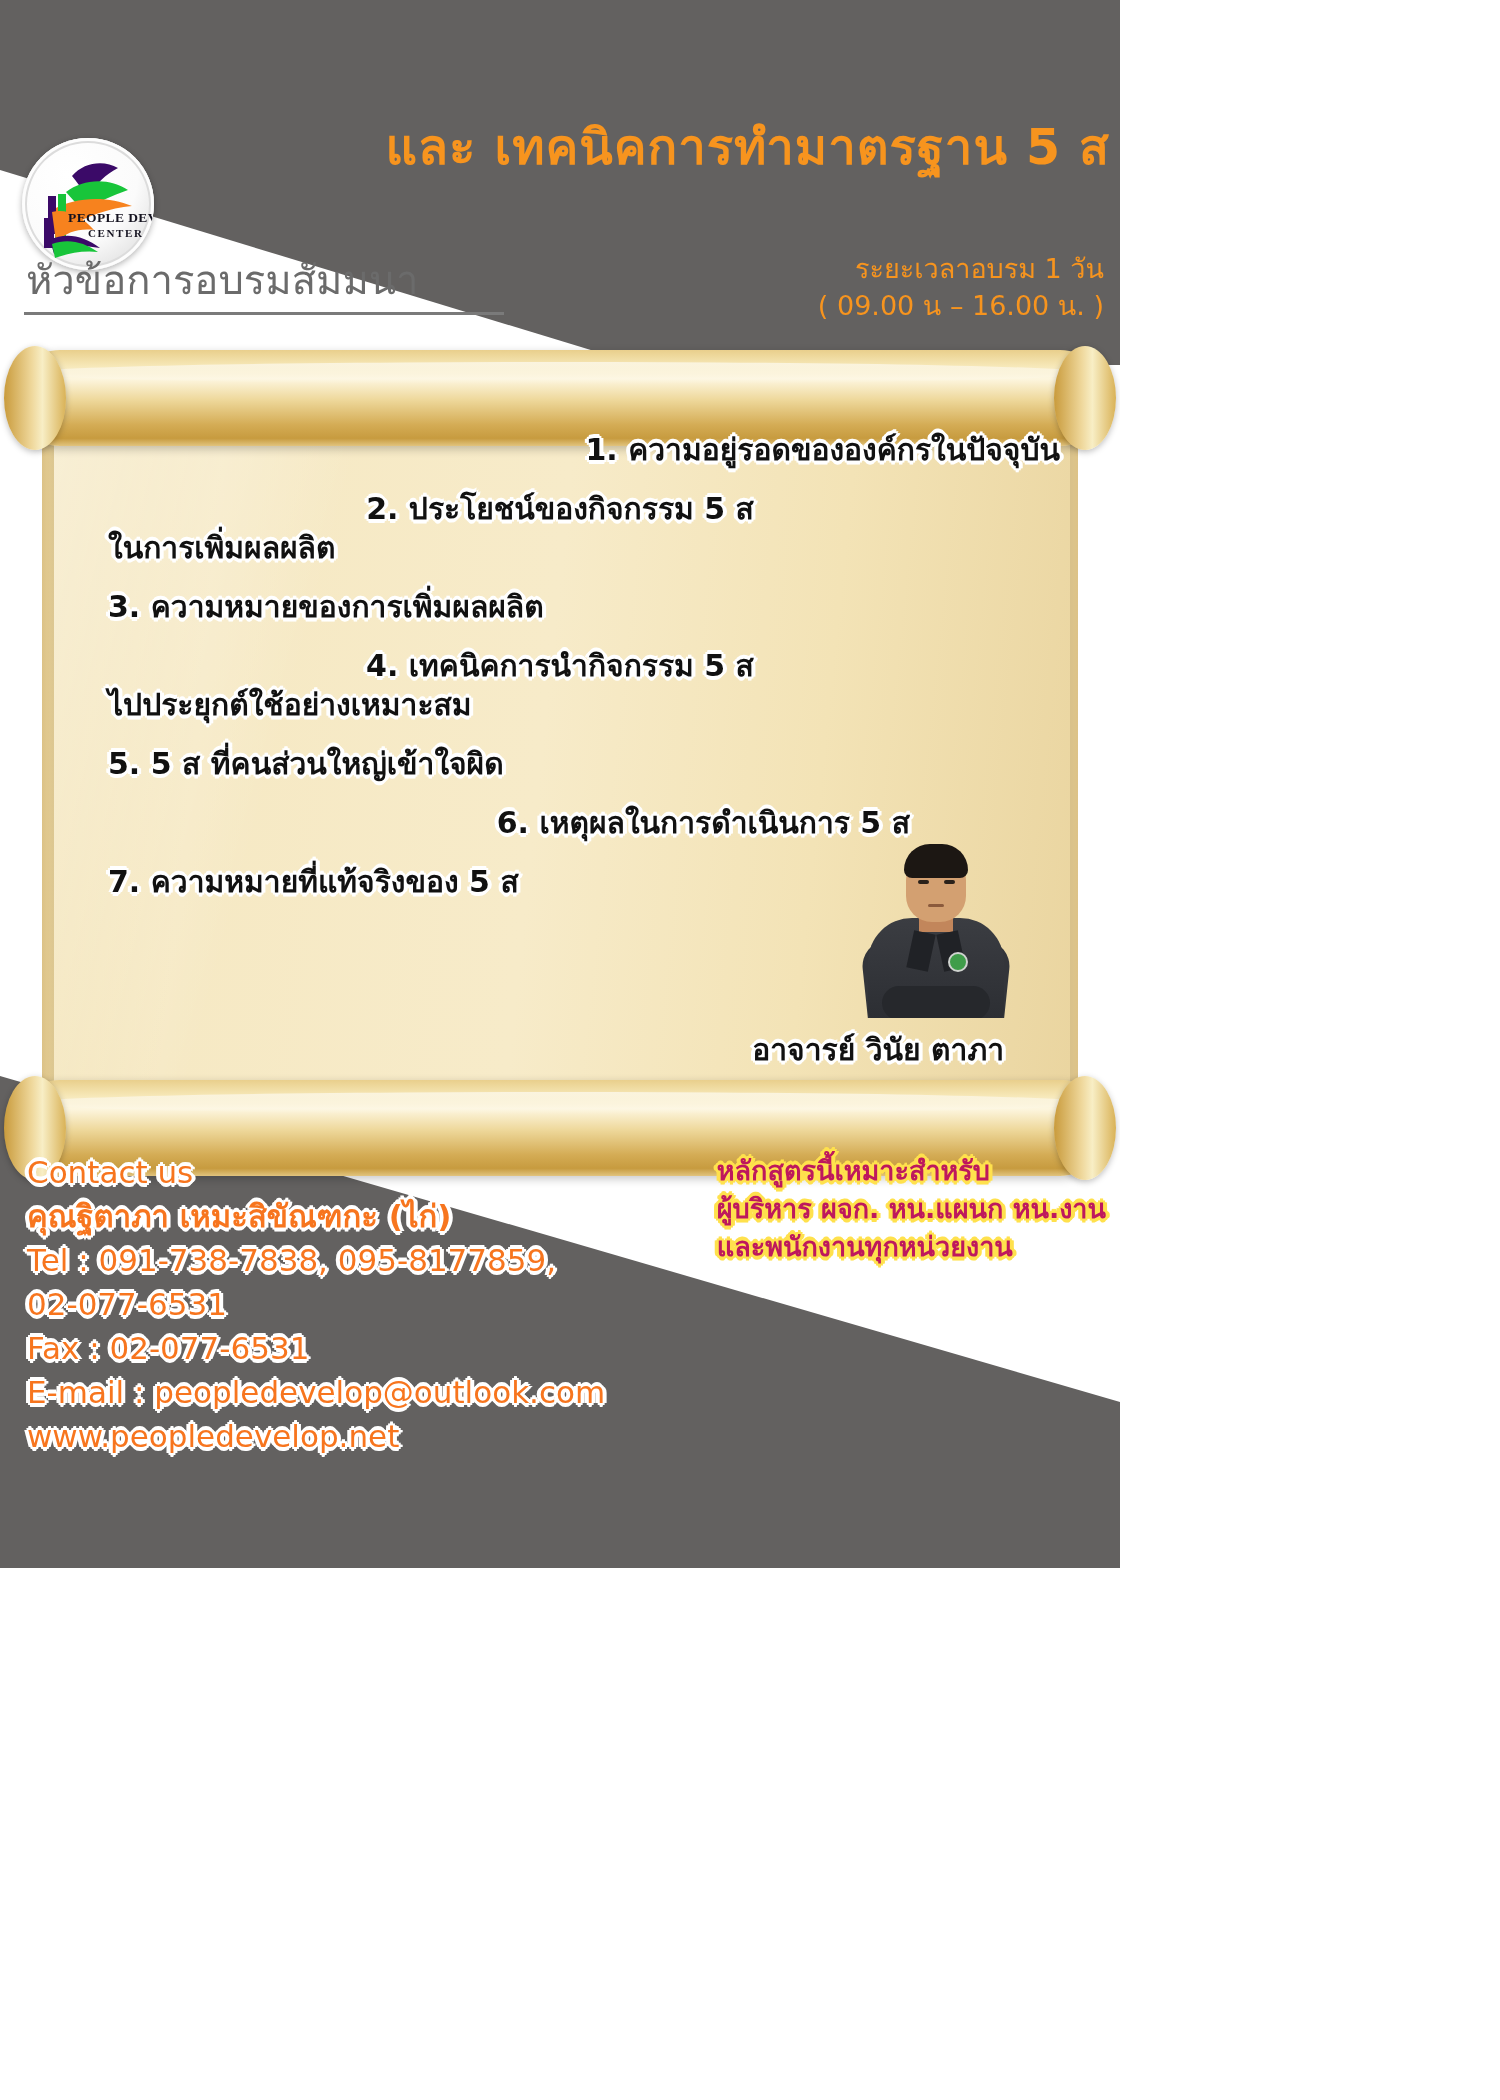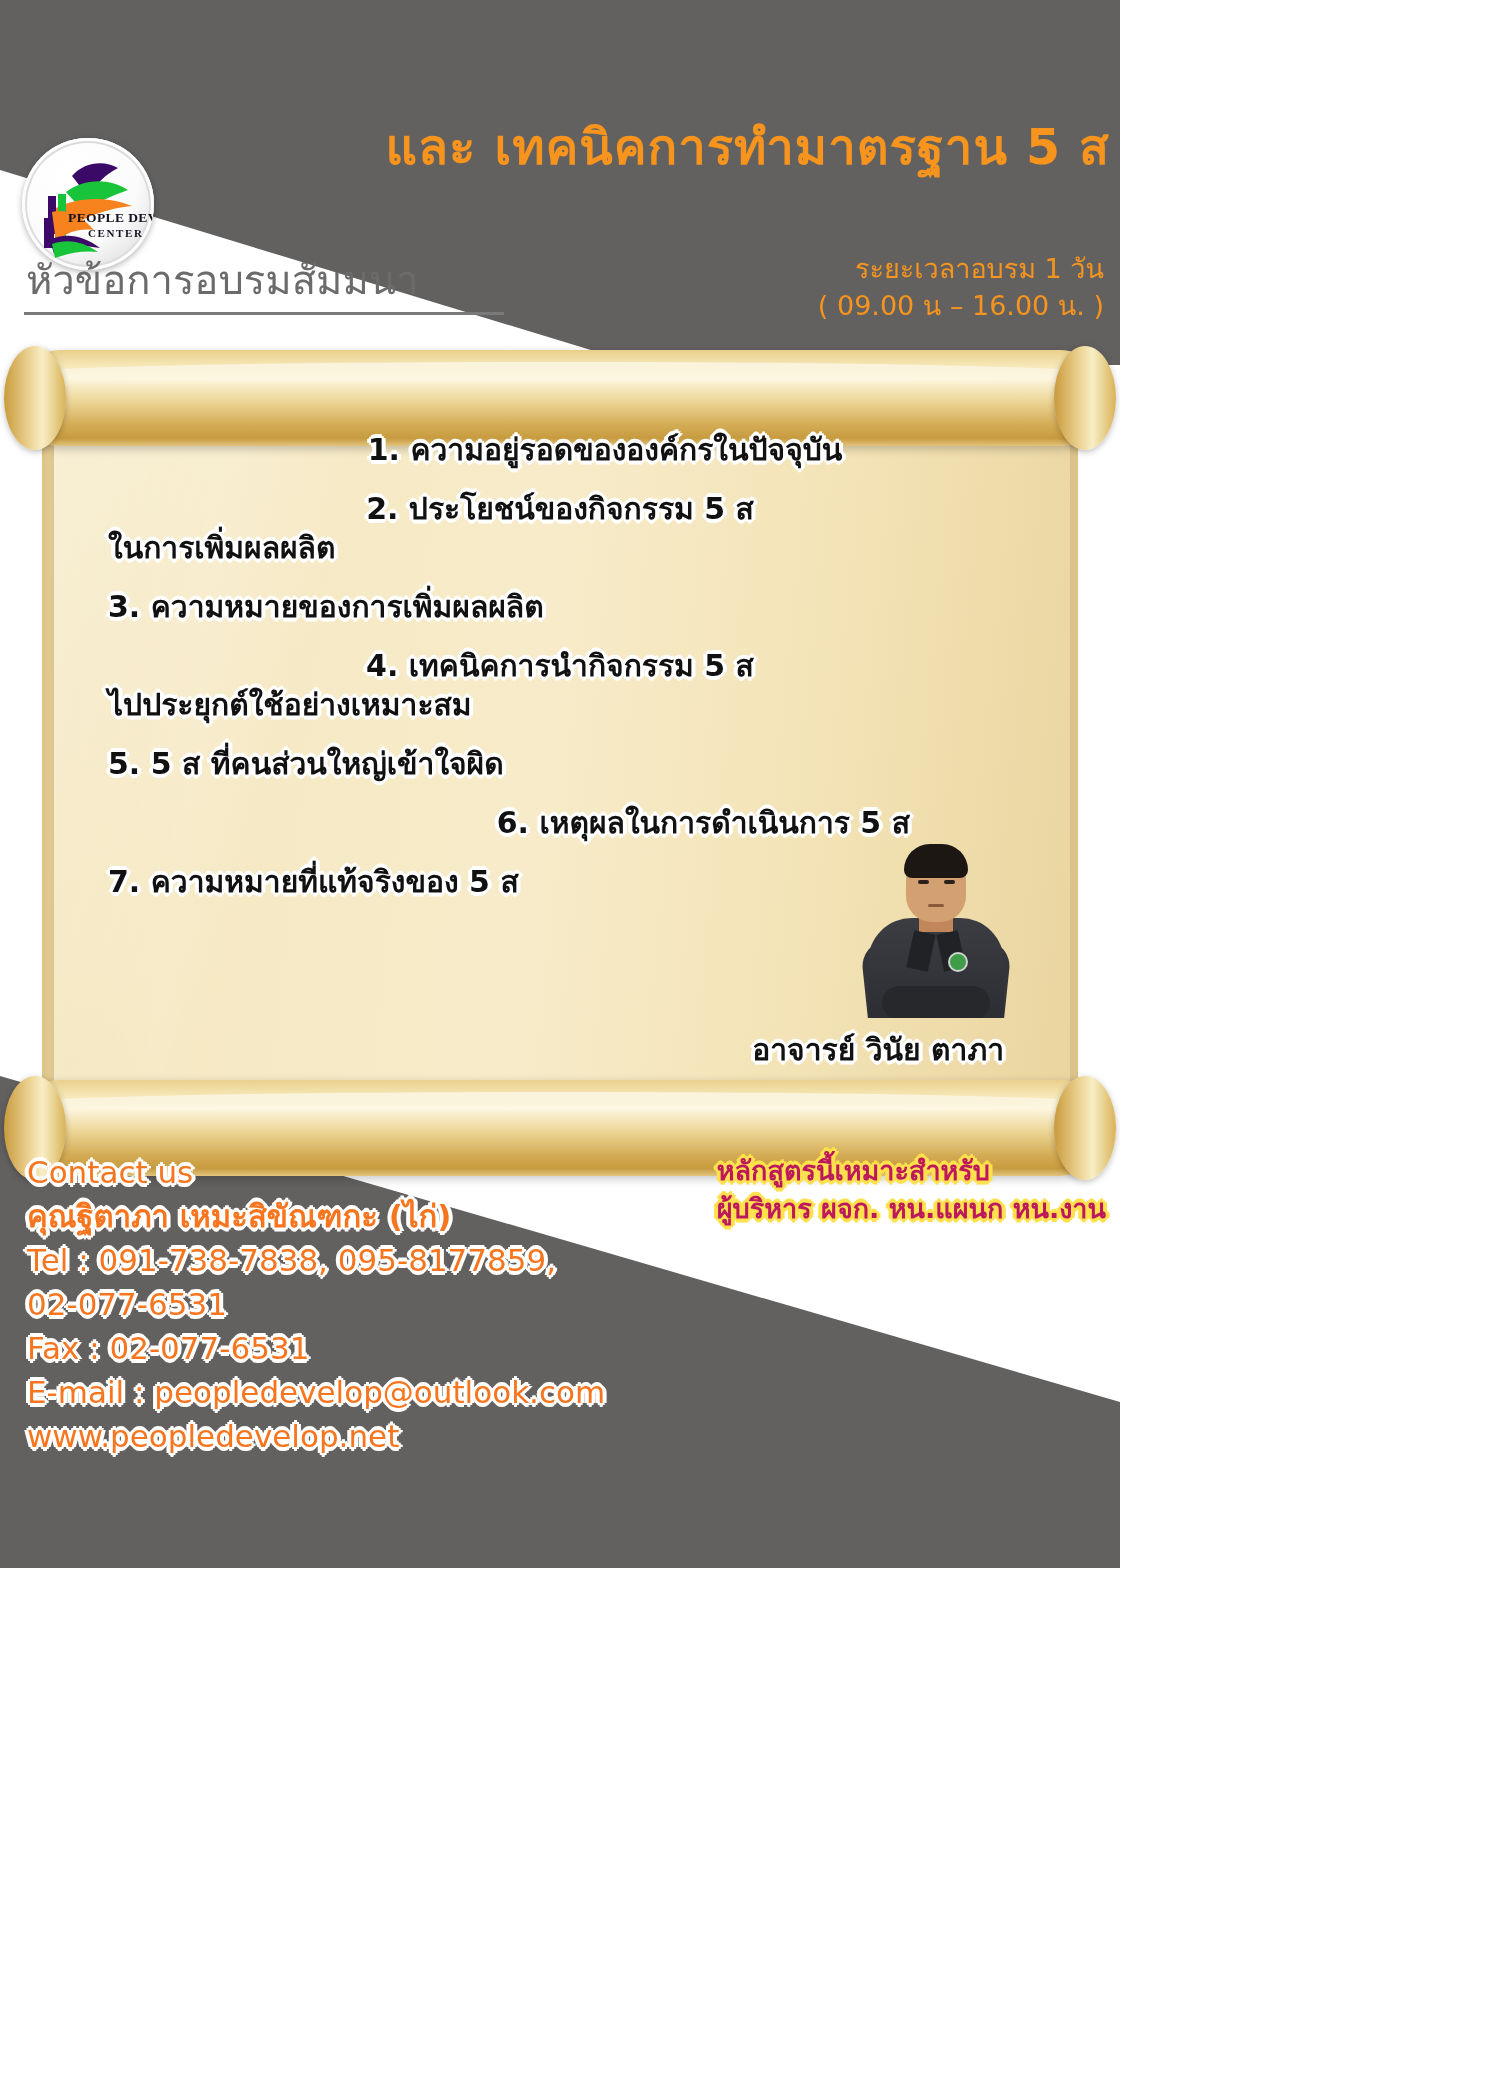--- a/index.html
+++ b/index.html
@@ -132,21 +132,21 @@
     line-height:1.30;
   }
   .topic{margin-bottom:20px;}
   .topic .ln{
     display:block;white-space:nowrap;
     text-shadow:
       -3px 0 #fff, 3px 0 #fff, 0 -3px #fff, 0 3px #fff,
       -2px -2px #fff, 2px -2px #fff, -2px 2px #fff, 2px 2px #fff,
       -4px 0 #fff, 4px 0 #fff, 0 -4px #fff, 0 4px #fff;
   }
-  .t-left{text-align:center;padding-left:90px;}
+  .t-left{text-align:right;padding-left:90px;}
   .t-center{text-align:center;}
   .t-right{text-align:right;padding-right:150px;}
   .t-l2{text-align:left;padding-left:48px;}
 
   
   .instructor-photo{
     position:absolute;left:862px;top:836px;width:148px;height:182px;z-index:5;
     overflow:hidden;
   }
   .ip-body{
@@ -313,15 +313,16 @@
     <span class="cline">Tel : 091-738-7838, 095-8177859,</span>
     <span class="cline">02-077-6531</span>
     <span class="cline">Fax : 02-077-6531</span>
     <span class="cline">E-mail : peopledevelop@outlook.com</span>
     <span class="cline">www.peopledevelop.net</span>
   </div>
 
   <div class="audience">
     <span class="aline">หลักสูตรนี้เหมาะสำหรับ</span>
     <span class="aline">ผู้บริหาร  ผจก. หน.แผนก หน.งาน</span>
+    <span class="aline">และพนักงานทุกหน่วยงาน</span>
   </div>
 
 </div>
 
 </body></html>

